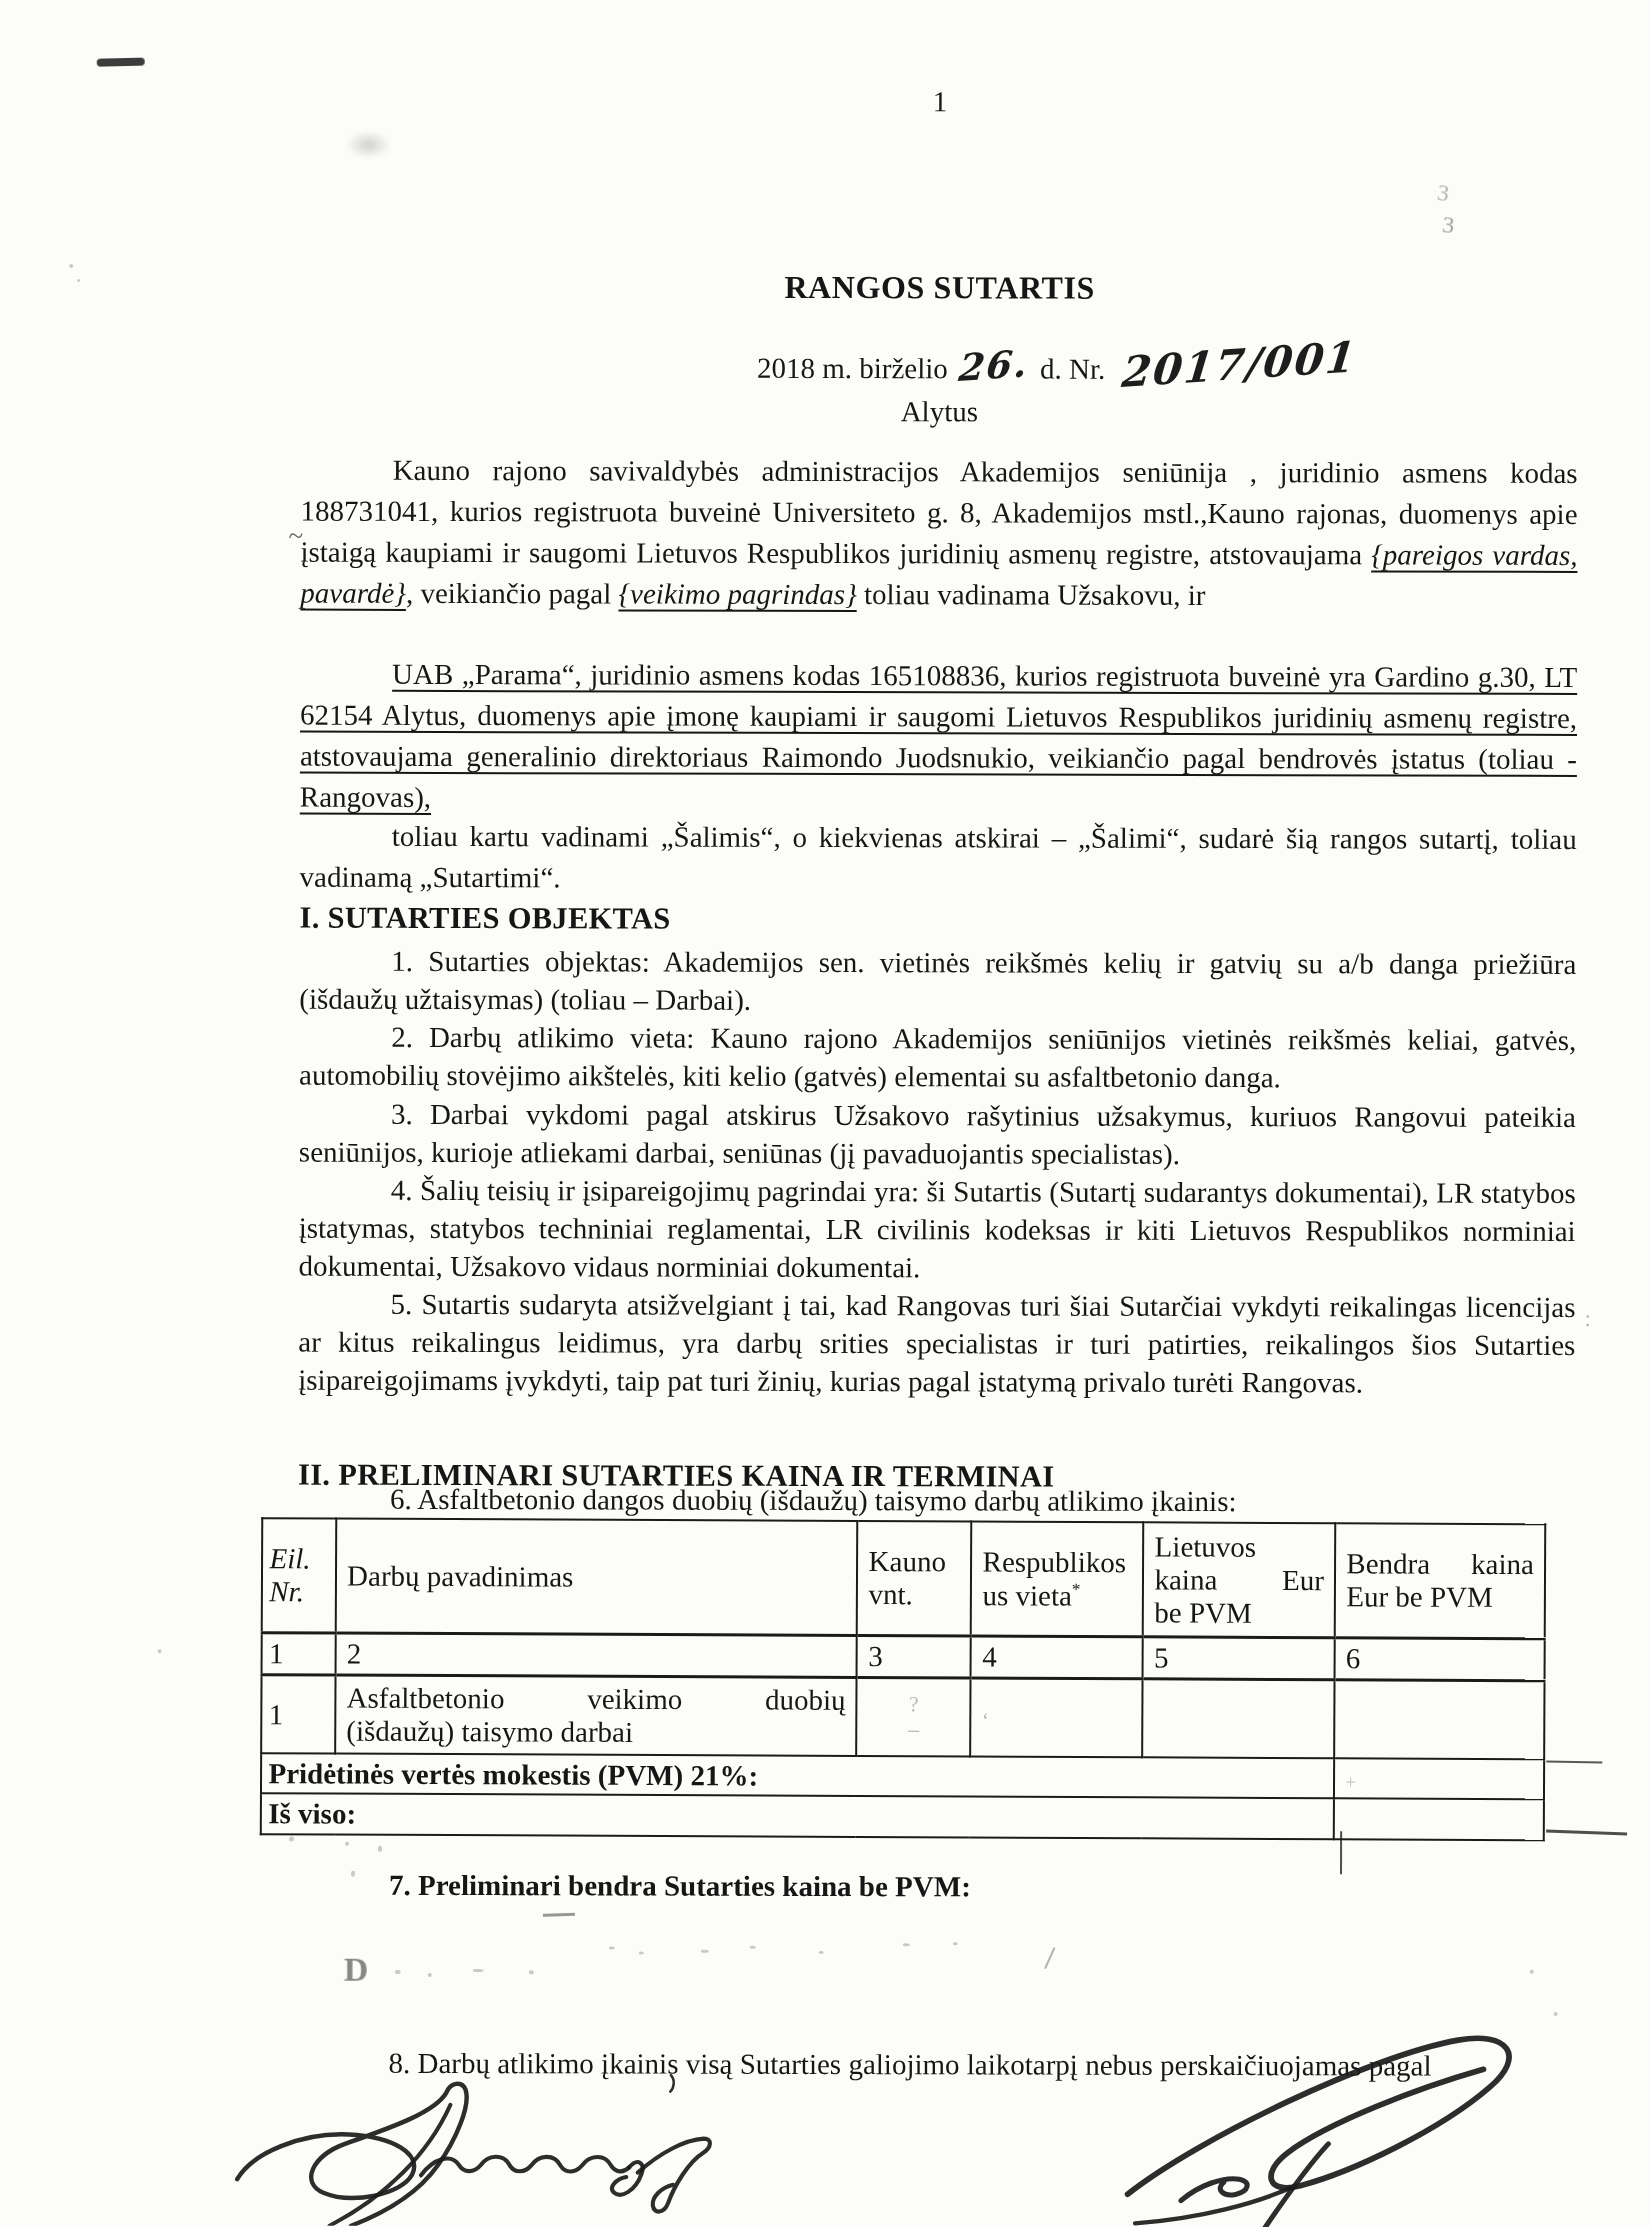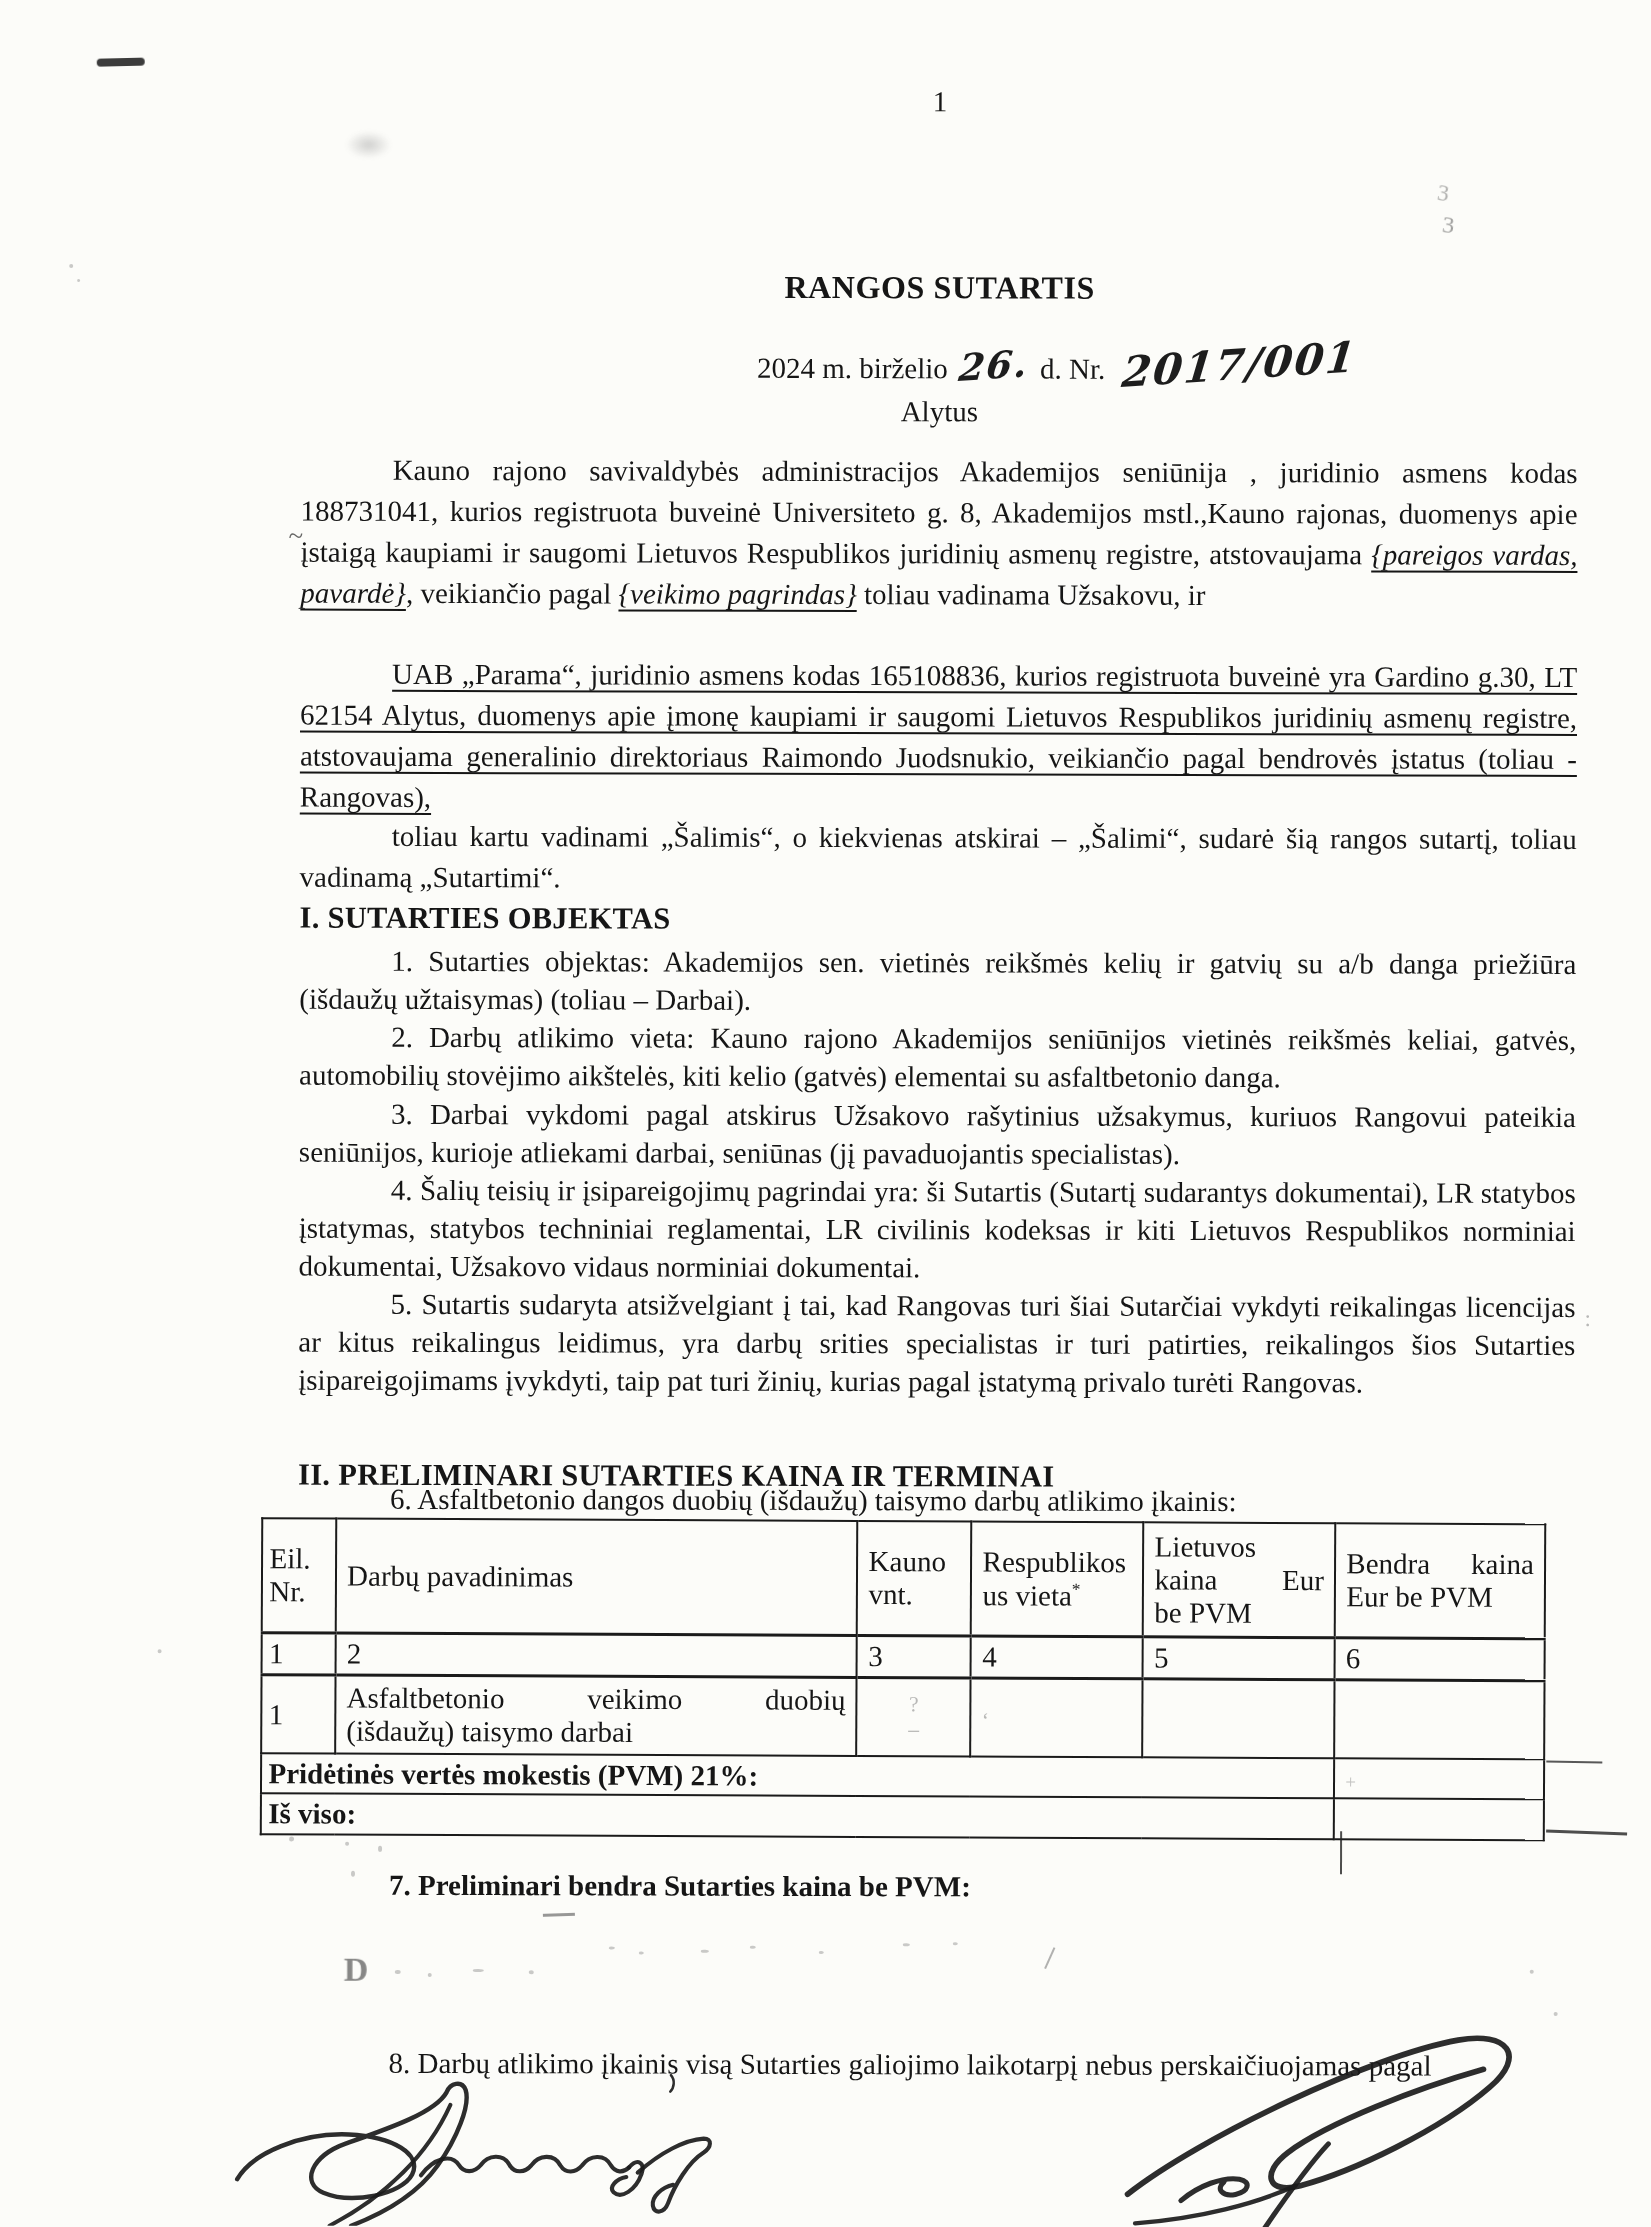--- a/index.html
+++ b/index.html
@@ -55,21 +55,21 @@
     <span class="mk" style="left:1435px;top:179px;font-size:23px;opacity:.45;filter:blur(0.4px);transform:rotate(8deg);">3</span>
     <span class="mk" style="left:1440px;top:210px;font-size:24px;opacity:.55;filter:blur(0.3px);transform:rotate(6deg);">3</span>
     <div class="speck" style="left:67px;top:266px;width:4.4px;height:4.4px;"></div>
     <div class="speck" style="left:75px;top:281px;width:3.2px;height:3.2px;"></div>
 
     <div class="blk center" style="top:81px;font-size:29px;">1</div>
 
     <div class="title" style="top:269px;">RANGOS SUTARTIS</div>
 
     <div style="position:absolute;left:755px;top:343px;font-size:29px;white-space:nowrap;">
-      <span>2024 m. birželio</span>
+      <span>2018 m. birželio</span>
       <span class="hw" style="margin:0 3.8px;">26.</span>
       <span>d. Nr.</span>
       <span class="hw" style="margin-left:9px;font-size:42px;">2017/001</span>
     </div>
     <div class="blk center" style="top:391px;">Alytus</div>
 
     <div class="blk ind" style="top:451px;">
       <span>Kauno rajono savivaldybės administracijos Akademijos seniūnija , juridinio asmens kodas 188731041, kurios registruota buveinė Universiteto g. 8, Akademijos mstl.,Kauno rajonas, duomenys apie įstaigą kaupiami ir saugomi Lietuvos Respublikos juridinių asmenų registre, atstovaujama </span><span class="u it">{pareigos vardas, pavardė}</span><span>, veikiančio pagal </span><span class="u it">{veikimo pagrindas}</span><span> toliau vadinama Užsakovu, ir</span>
     </div>
     <span class="mk" style="left:287px;top:522px;font-size:27px;opacity:.75;color:#333;">~</span>
@@ -93,21 +93,21 @@
       <colgroup>
         <col style="width:74px">
           <col style="width:522px">
           <col style="width:114px">
         <col style="width:172px">
           <col style="width:192px">
           <col style="width:210px">
       </colgroup>
       <tbody>
           <tr class="hdr">
-        <td style="padding-left:6.4px;">
+        <td style="padding-left:6.4px;font-style:italic;">
           <div>Eil.</div>
           <div>Nr.</div>
         </td>
         <td>
           <span>Darbų pavadinimas</span>
         </td>
         <td>
           <div>Kauno</div>
           <div>vnt.</div>
         </td>

